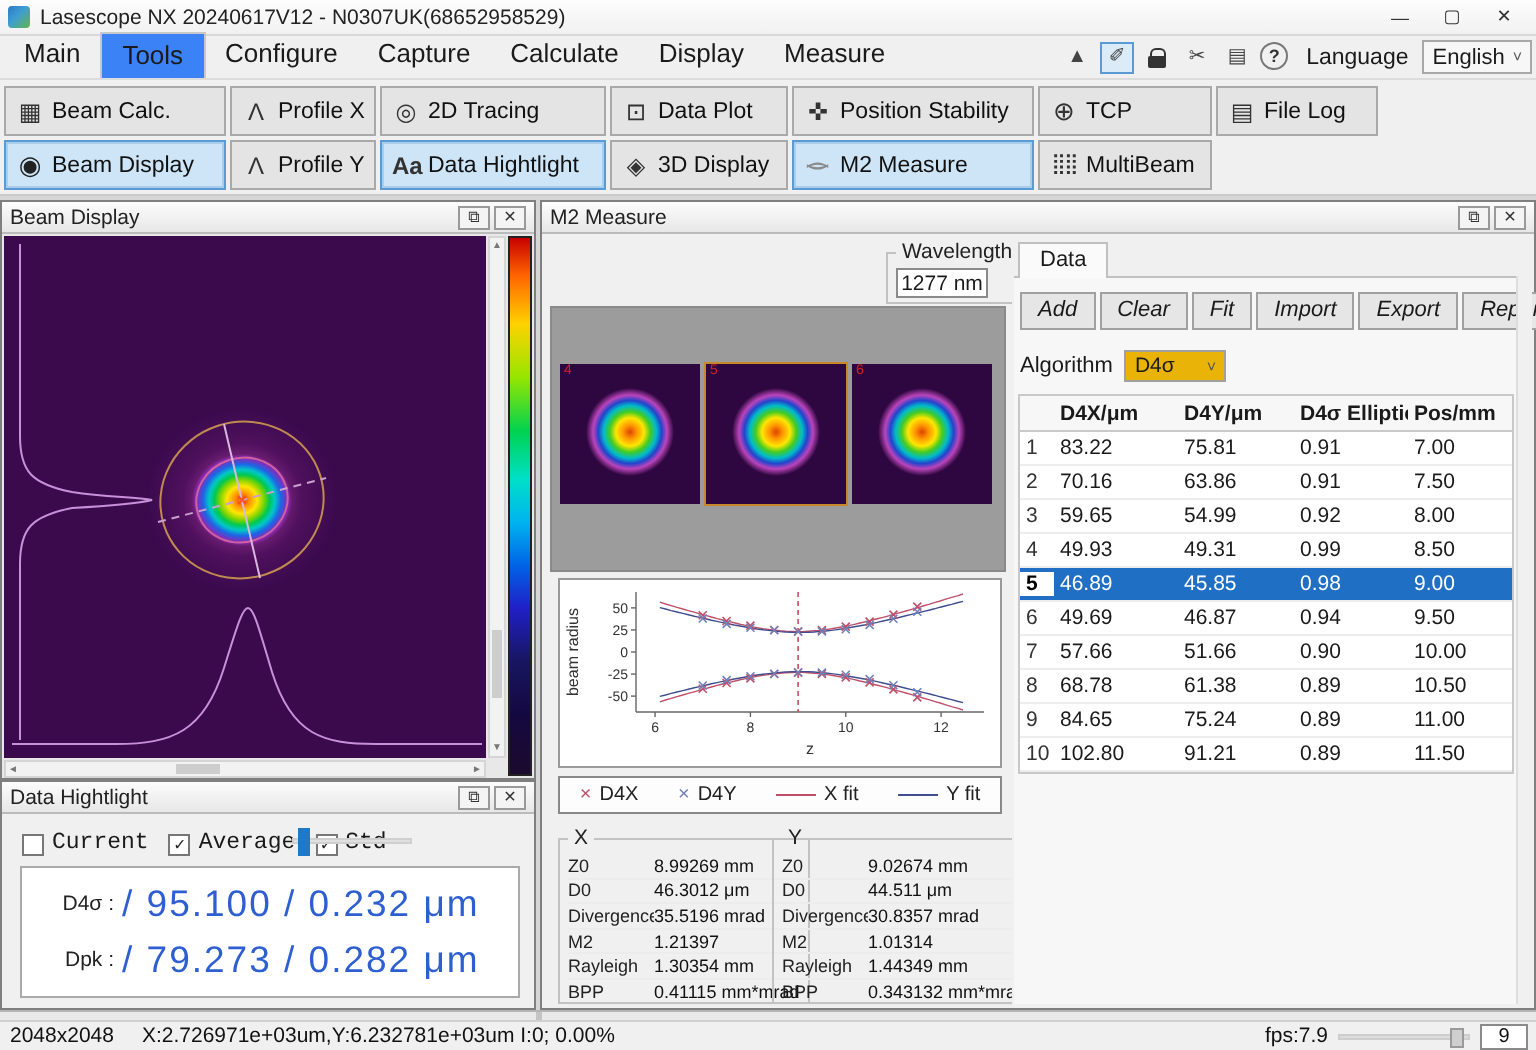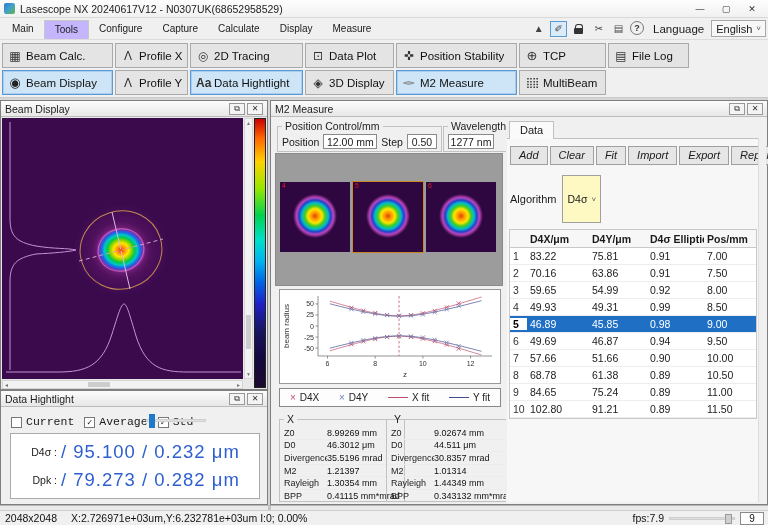--- a/index.html
+++ b/index.html
@@ -14,22 +14,22 @@
   .app-icon { width:11px; height:11px; border-radius:2px; margin-right:5px;
     background:linear-gradient(135deg,#2a7ac8 0%,#3f9fd0 45%,#63b44a 100%); }
   .win-title { font-size:10.5px; color:#222; flex:1; white-space:nowrap; }
   .win-controls { display:flex; gap:2px; }
   .win-btn { width:24px; height:15px; display:flex; align-items:center; justify-content:center;
     font-size:9px; color:#333; }
 
   
   .menubar { position:absolute; left:0; top:18px; width:768px; height:22px; background:#f0f0f0;
     border-bottom:1px solid #dcdcdc; display:flex; align-items:flex-end; padding:0 2px; }
-  .mtab { padding:3px 10px 4px 10px; font-size:10px; color:#1a1a1a; cursor:default; }
-  .mtab.active { background:#c4b5fd; border:1px solid #c8c8c8; border-bottom:none; }
+  .mtab { padding:3px 10px 4px 10px; font-size:13px; color:#1a1a1a; cursor:default; }
+  .mtab.active { background:#3b82f6; border:1px solid #c8c8c8; border-bottom:none; }
   .mb-right { margin-left:auto; display:flex; align-items:center; gap:3px; padding-bottom:2px; }
   .mb-btn { width:17px; height:16px; display:flex; align-items:center; justify-content:center;
     font-size:10px; color:#444; border:1px solid transparent; position:relative; }
   .mb-btn.active { border:1px solid #5b9bd5; background:#dcebf8; }
   .mb-btn.shape-lock::before { content:""; width:6px; height:5px; border:1.4px solid #333;
     border-bottom:none; border-radius:3px 3px 0 0; position:absolute; top:2px; }
   .mb-btn.shape-lock::after { content:""; width:9px; height:6px; background:#333;
     border-radius:1px; position:absolute; top:6px; }
   .mb-btn.shape-help { border:1px solid #777; border-radius:50%; width:14px; height:14px;
     font-size:9px; font-weight:bold; color:#333; }
@@ -138,22 +138,22 @@
 
   
   .data-area { position:absolute; left:235px; top:17px; width:261px; height:386px; background:#f0f0f0; }
   .data-tab { position:absolute; left:3px; top:3px; padding:2px 10px 3px 10px; background:#fafafa;
     border:1px solid #c0c0c0; border-bottom:none; font-size:11px; z-index:2; }
   .data-content { position:absolute; left:1px; top:20px; width:258px; height:364px;
     background:#f7f7f7; border-top:1px solid #c0c0c0; }
   .dbtn-row { display:flex; gap:2px; padding:7px 0 2px 3px;font-style:italic; }
   .dbtn { padding:2px 8px 3px 8px; background:#e6e6e6; border:1px solid #a0a0a0; font-size:11px; }
   .algo-row { display:flex; align-items:center; gap:6px; padding:8px 0 6px 3px; font-size:11px; }
-  .algo-select { border:1px solid #a0a0a0; background:#fef9c3; padding:17px 4px; display:flex;
-    gap:4px; align-items:center; font-size:10.5px; }
+  .algo-select { border:1px solid #a0a0a0; background:#eab308; padding:1px 4px; display:flex;
+    gap:16px; align-items:center; font-size:10.5px; }
   .data-table { margin-left:2px; width:248px; border:1px solid #c8c8c8; background:#fff; }
   .drow { display:flex; height:17px; align-items:center; border-bottom:1px solid #ededed;
     background:#fff; font-size:10.5px; }
   .drow.head { background:#f7f7f7; border-bottom:1px solid #c9c9c9; font-weight:bold; height:18px; }
   .dcell { padding:0 3px; overflow:hidden; white-space:nowrap; }
   .c0 { width:17px; flex:none; color:#333; }
   .c1 { width:62px; flex:none; }
   .c2 { width:58px; flex:none; }
   .c3 { width:57px; flex:none; }
   .c4 { flex:1; }
@@ -353,29 +353,20 @@
 
   <div class="panel m2-panel">
     <div class="ptitle">
       <span>M2 Measure</span>
       <span class="pbtns">
         <span class="pbtn">⧉</span>
         <span class="pbtn">✕</span>
       </span>
     </div>
 
-    <fieldset class="fs-pos">
-      <legend>Position Control/mm</legend>
-      <div class="posrow">
-        <span class="lab">Position</span>
-        <span class="ibox" style="width:54px">12.00 mm</span>
-        <span class="lab">Step</span>
-        <span class="ibox" style="width:30px">0.50</span>
-      </div>
-    </fieldset>
     <fieldset class="fs-wave">
       <legend>Wavelength</legend>
       <span class="ibox" style="width:46px">1277 nm</span>
     </fieldset>
 
     <div class="thumbs-area" id="thumbs">
         <div class="thumb" style="left:4px">
           <span class="thumb-idx">4</span>
           <div class="thumb-spot"></div>
         </div>

